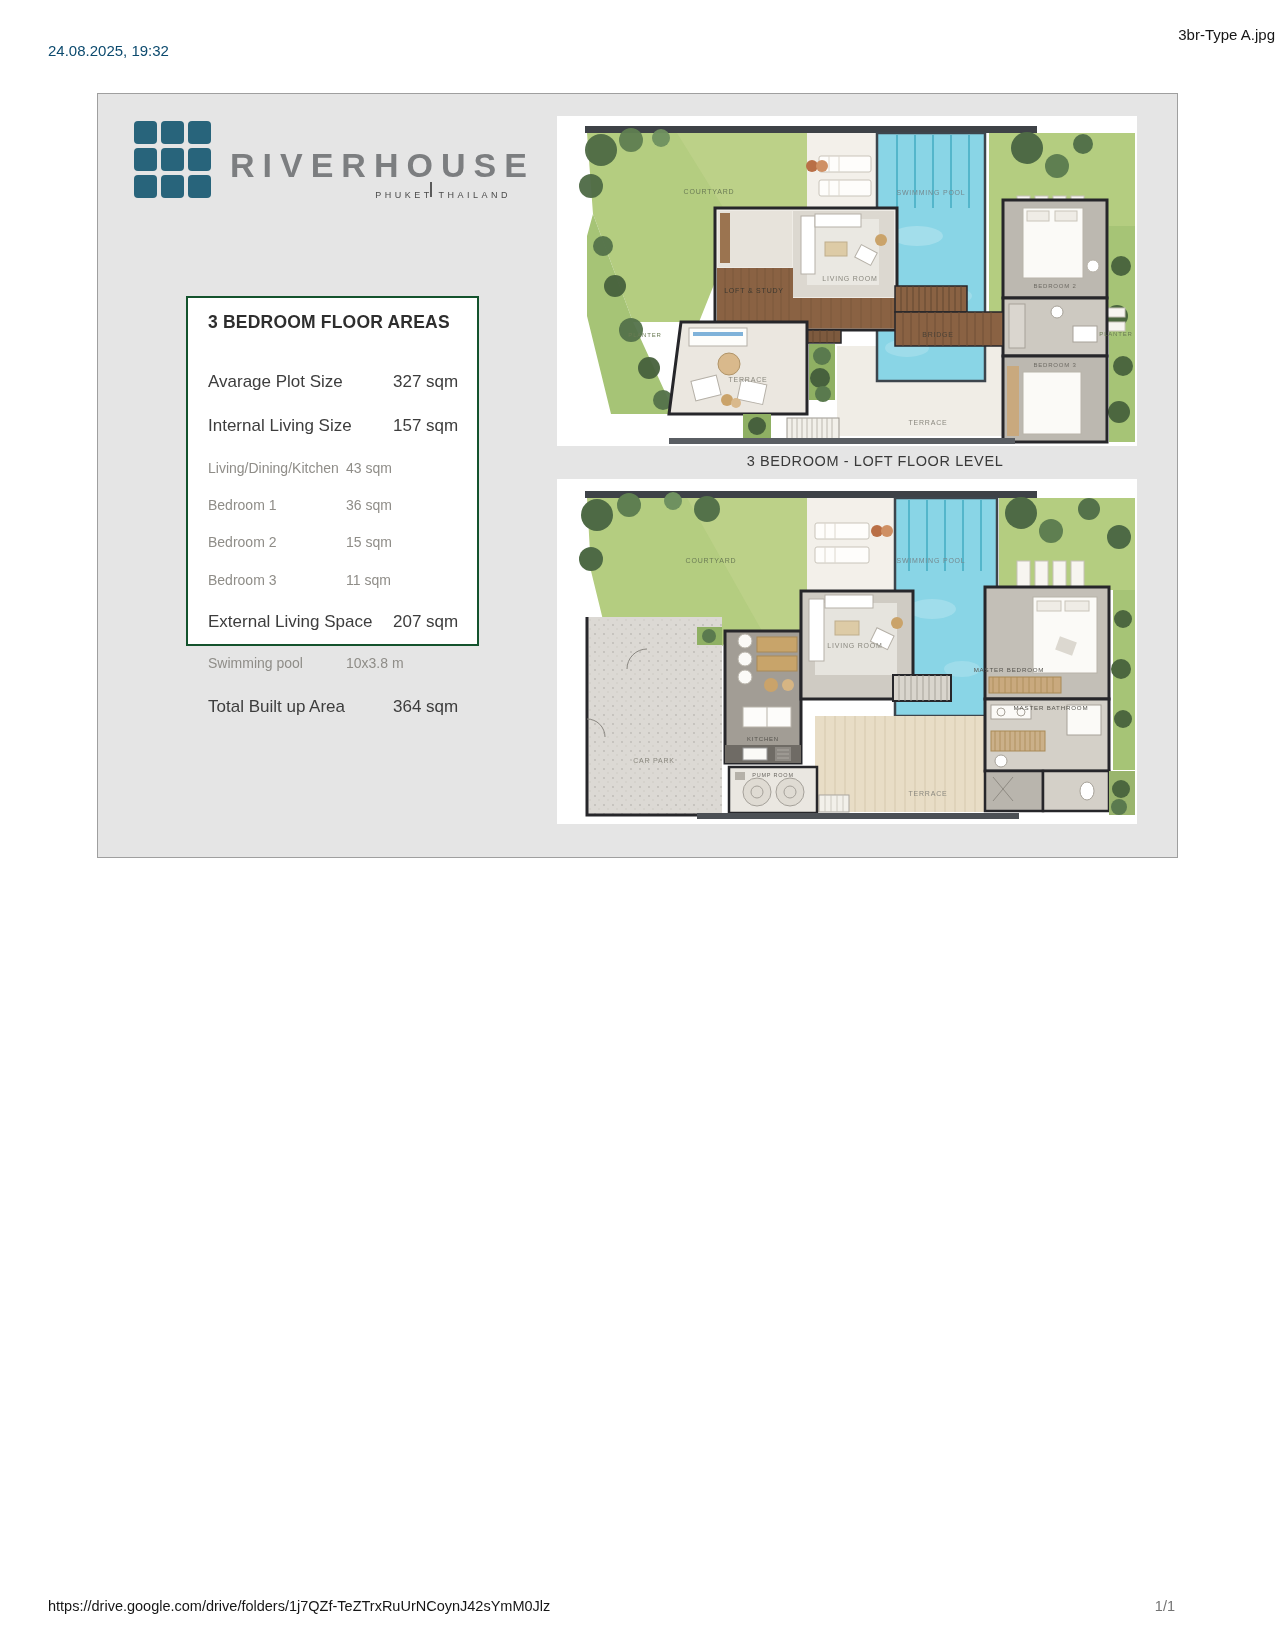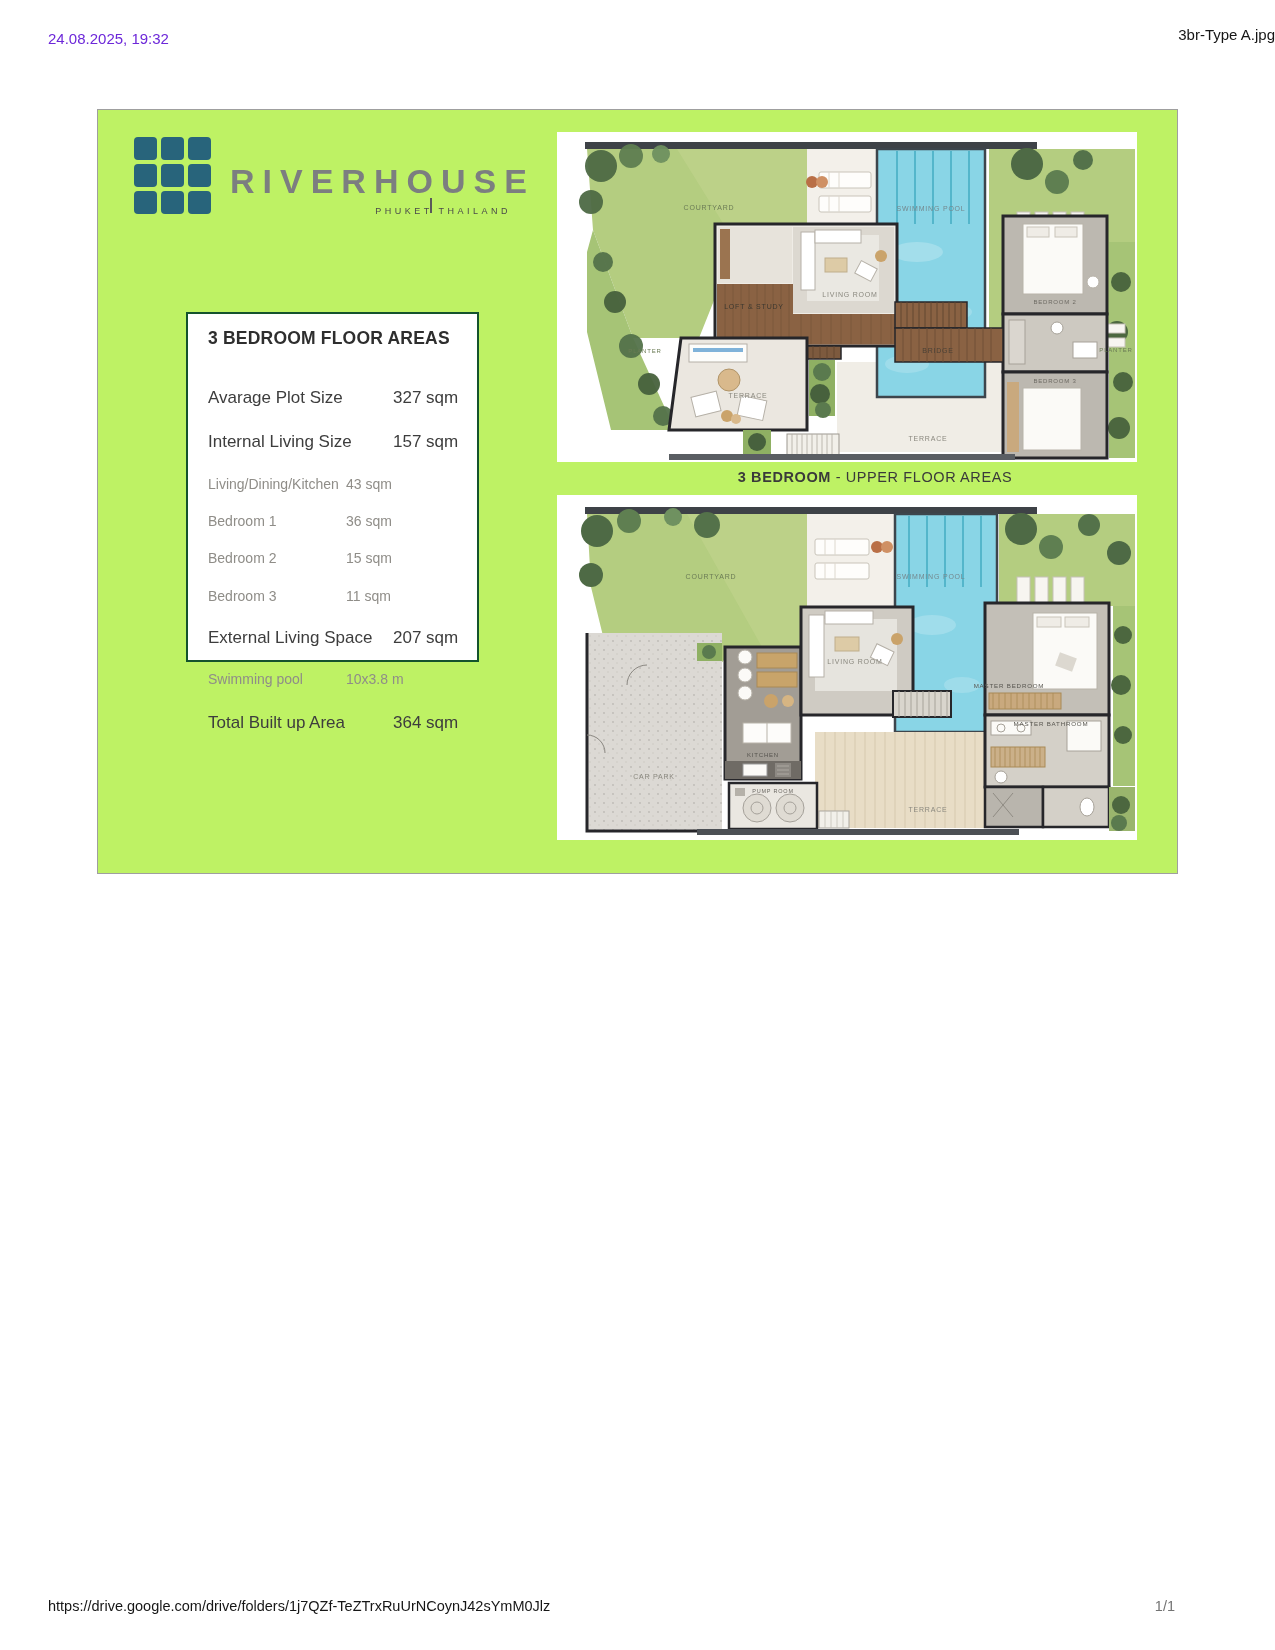--- a/index.html
+++ b/index.html
@@ -1,27 +1,27 @@
 <!DOCTYPE html>
 <html><head>
 <meta charset="utf-8">
 <style>
   html,body{margin:0;padding:0;background:#ffffff;}
   .page{position:relative;width:1275px;height:1650px;background:#ffffff;
         font-family:"Liberation Sans",sans-serif;overflow:hidden;}
 
   
-  .hdr-date{position:absolute;left:48px;top:30px;font-size:15px;color:#6d28d9;}
+  .hdr-date{position:absolute;left:48px;top:42px;font-size:15px;color:#0c4a6e;}
   .hdr-file{position:absolute;left:0;top:26px;width:100%;text-align:right;font-size:15px;color:#161616;}
   .ftr-url{position:absolute;left:48px;top:1598px;font-size:14.5px;color:#161616;}
   .ftr-page{position:absolute;right:100px;top:1598px;font-size:14.5px;color:#737373;}
 
   
   .content-box{position:absolute;left:97px;top:93px;width:1079px;height:763px;
-               border:1px solid #9f9f9f;background:#bef264;margin-top:16px;}
+               border:1px solid #9f9f9f;background:#e5e5e5;}
 
   
   .logo-grid{position:absolute;left:36px;top:27px;width:77px;height:77px;
              display:grid;grid-template-columns:repeat(3,23px);grid-template-rows:repeat(3,23px);gap:4px;}
   .logo-grid .sq{background:#28647b;border-radius:4px;}
   .brand-name{position:absolute;left:132px;top:52px;font-size:34px;font-weight:bold;
               letter-spacing:8px;color:#7c7e80;white-space:nowrap;}
   .brand-tagline{position:absolute;left:132px;top:96px;width:281px;text-align:right;
                  font-size:9px;letter-spacing:3.5px;color:#4a4a4a;white-space:nowrap;}
   .brand-mark{position:absolute;left:332px;top:88px;width:2px;height:15px;background:#5a5a5a;}
@@ -39,21 +39,21 @@
   .trow.secondary .tvalue{left:138px;}
 
   
   .plan-upper{position:absolute;left:459px;top:22px;width:580px;height:330px;}
   .plan-lower{position:absolute;left:459px;top:385px;width:580px;height:345px;}
   svg{display:block;}
   .caption{position:absolute;width:580px;text-align:center;font-size:14.5px;
            letter-spacing:.6px;color:#3a3a3a;padding-left:56px;box-sizing:border-box;white-space:nowrap;}
   .caption-upper{left:459px;top:359px;}
   .caption-lower{left:459px;top:733px;}
-  .caption b{font-weight:bold;}
+  .caption b{font-weight:normal;}
 
   
   .plbl{font-family:"Liberation Sans",sans-serif;font-size:7px;letter-spacing:.8px;
         fill:#8a887f;text-anchor:middle;}
   .plbl-pool{fill:#74888e;}
   .plbl-room{fill:#6e6b64;}
   .plbl-dark{fill:#3d382f;}
   .plbl-wood{fill:#4a4136;}
   .plbl-grn{fill:#6b7c55;}
   .plbl-sm{font-size:6px;}
@@ -236,21 +236,21 @@
         <text x="559" y="220" class="plbl plbl-grn plbl-sm">PLANTER</text>
         <text x="197" y="177" class="plbl plbl-dark">LOFT &amp; STUDY</text>
         <text x="293" y="165" class="plbl">LIVING ROOM</text>
         <text x="381" y="221" class="plbl plbl-wood">BRIDGE</text>
         <text x="498" y="172" class="plbl plbl-room plbl-sm">BEDROOM 2</text>
         <text x="498" y="251" class="plbl plbl-room plbl-sm">BEDROOM 3</text>
         <text x="191" y="266" class="plbl">TERRACE</text>
         <text x="371" y="309" class="plbl">TERRACE</text>
       </svg>
     </div>
-    <div class="caption caption-upper"><b>3 BEDROOM</b><span> - UPPER FLOOR AREAS</span></div>
+    <div class="caption caption-upper"><b>3 BEDROOM</b><span> - LOFT FLOOR LEVEL</span></div>
 
     <div class="plan-lower">
       <svg width="580" height="345" viewBox="0 0 580 345">
         <defs>
           <pattern id="speck" width="9" height="9" patternUnits="userSpaceOnUse">
             <circle cx="2" cy="2" r="0.9" fill="#bdbab4"></circle>
               <circle cx="6" cy="6" r="0.7" fill="#c6c3bd"></circle>
           </pattern>
         </defs>
         <rect width="580" height="345" fill="#ffffff"></rect>

